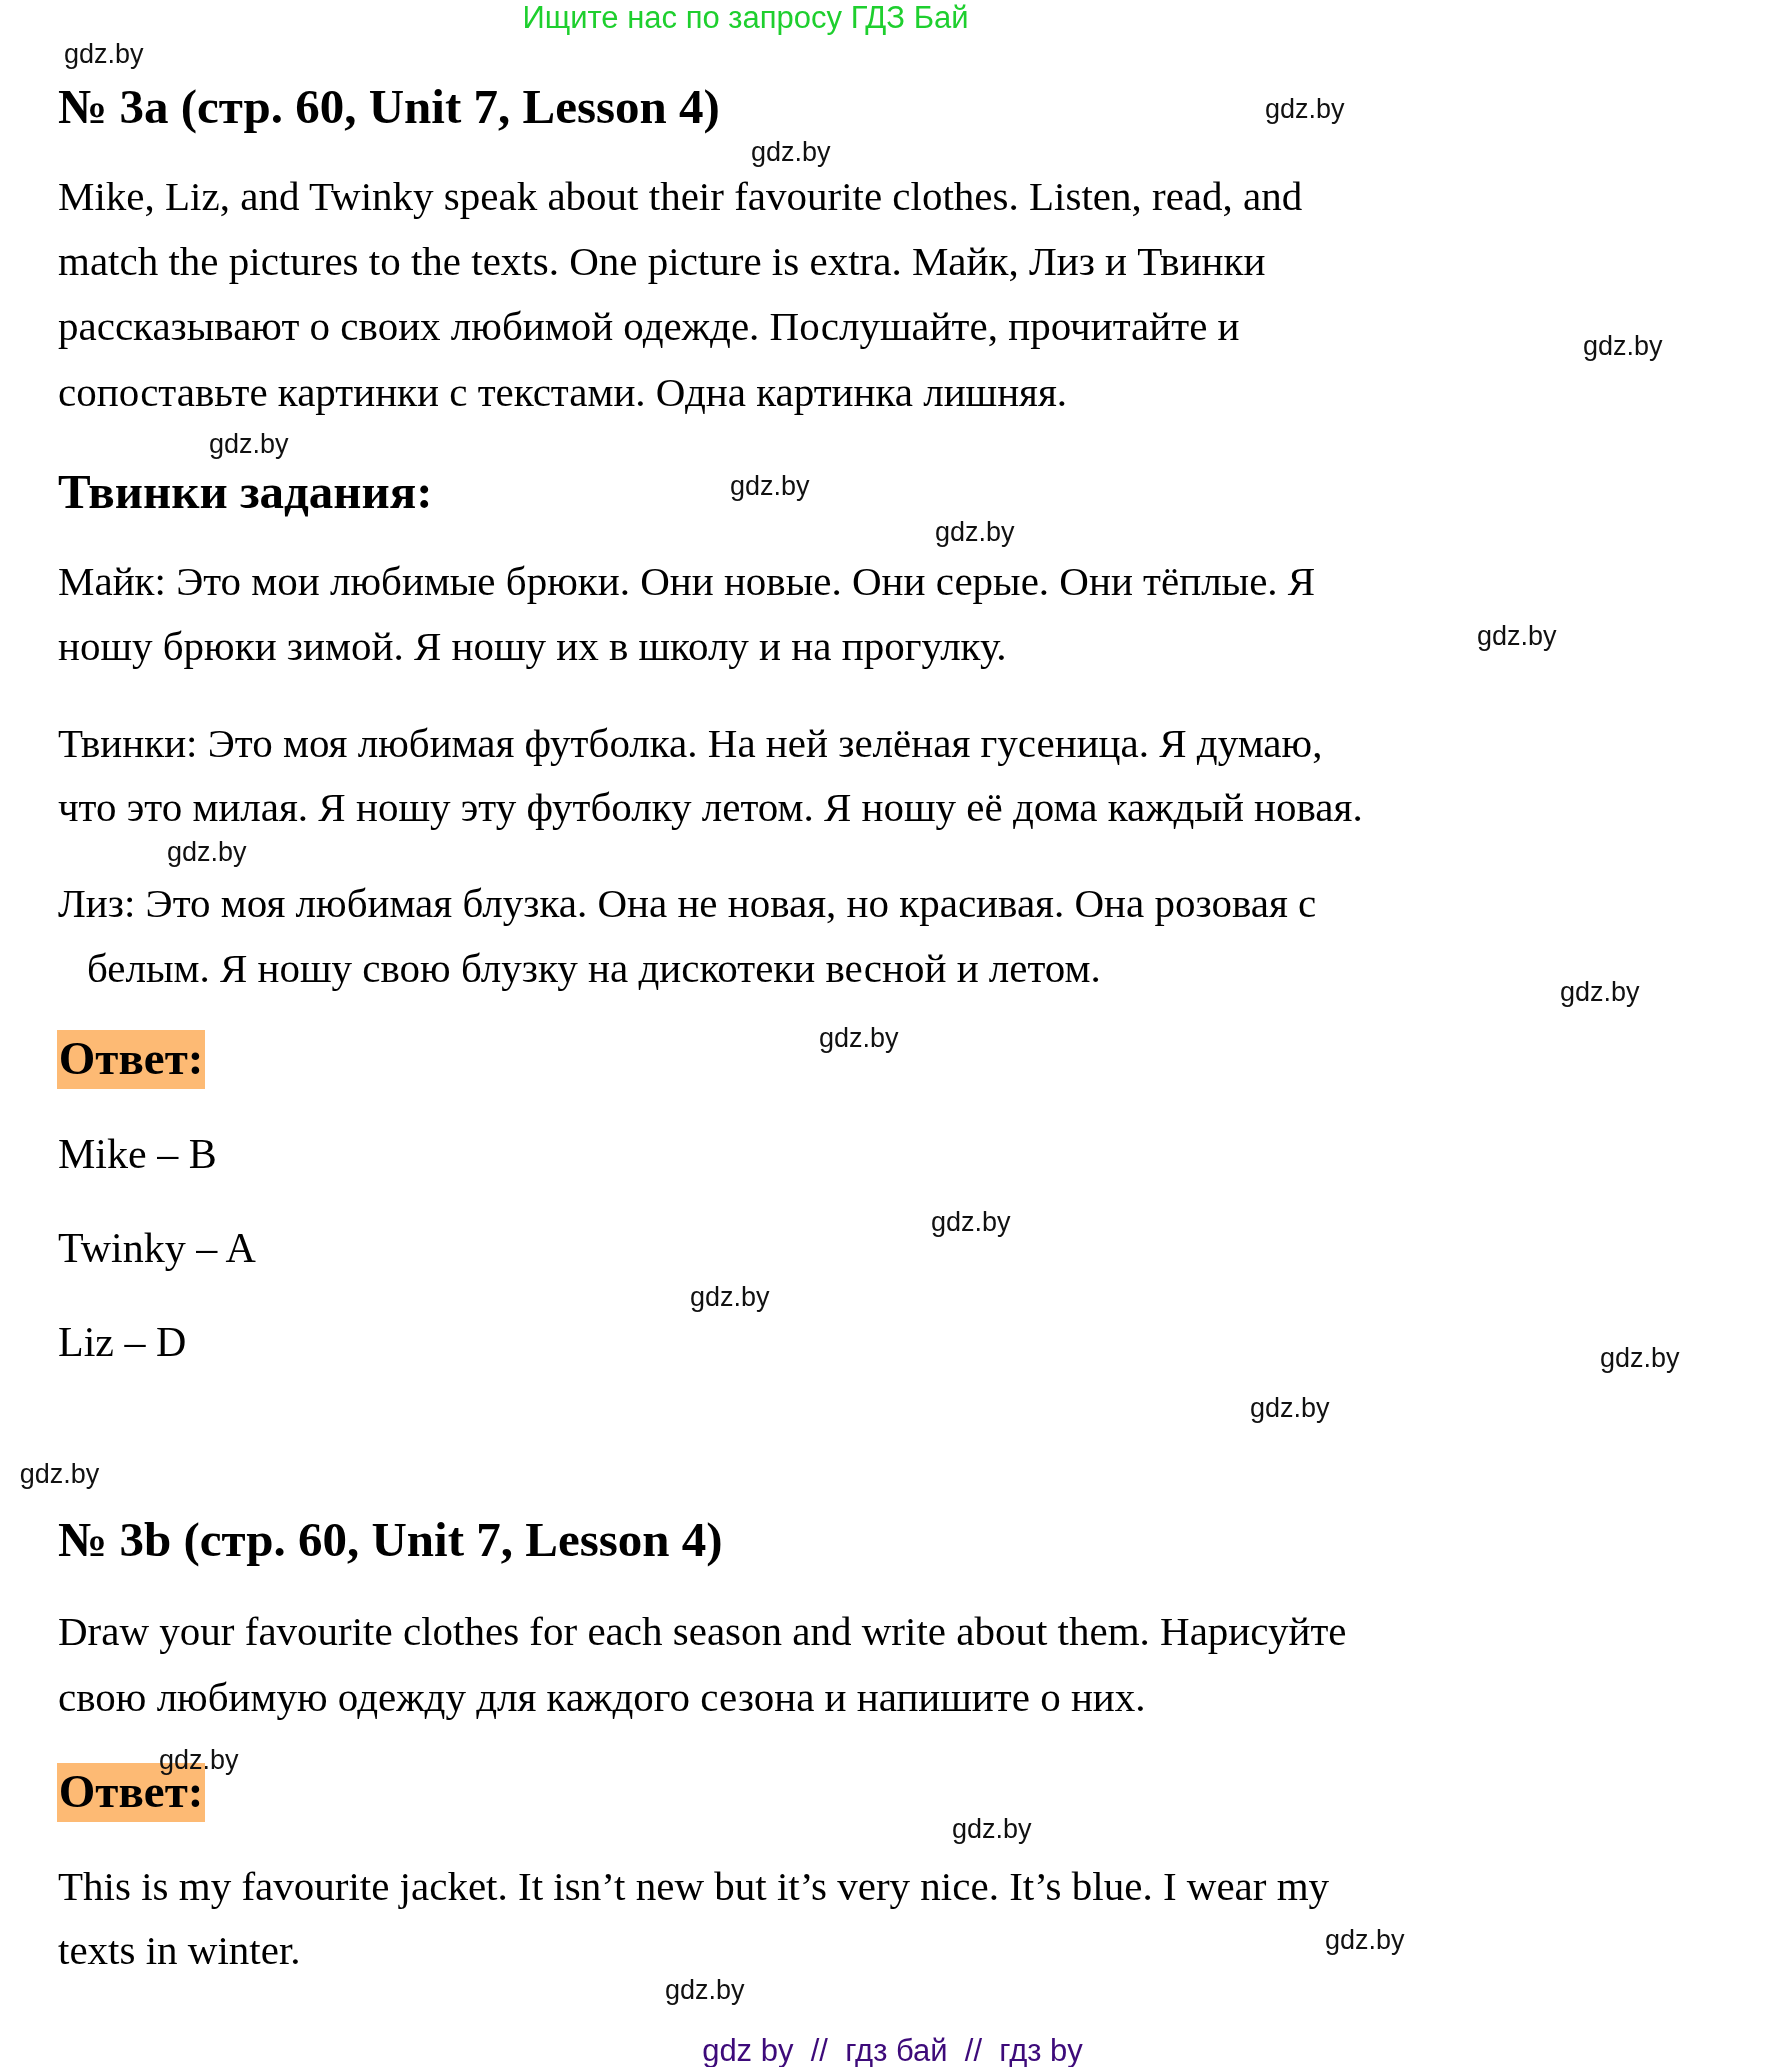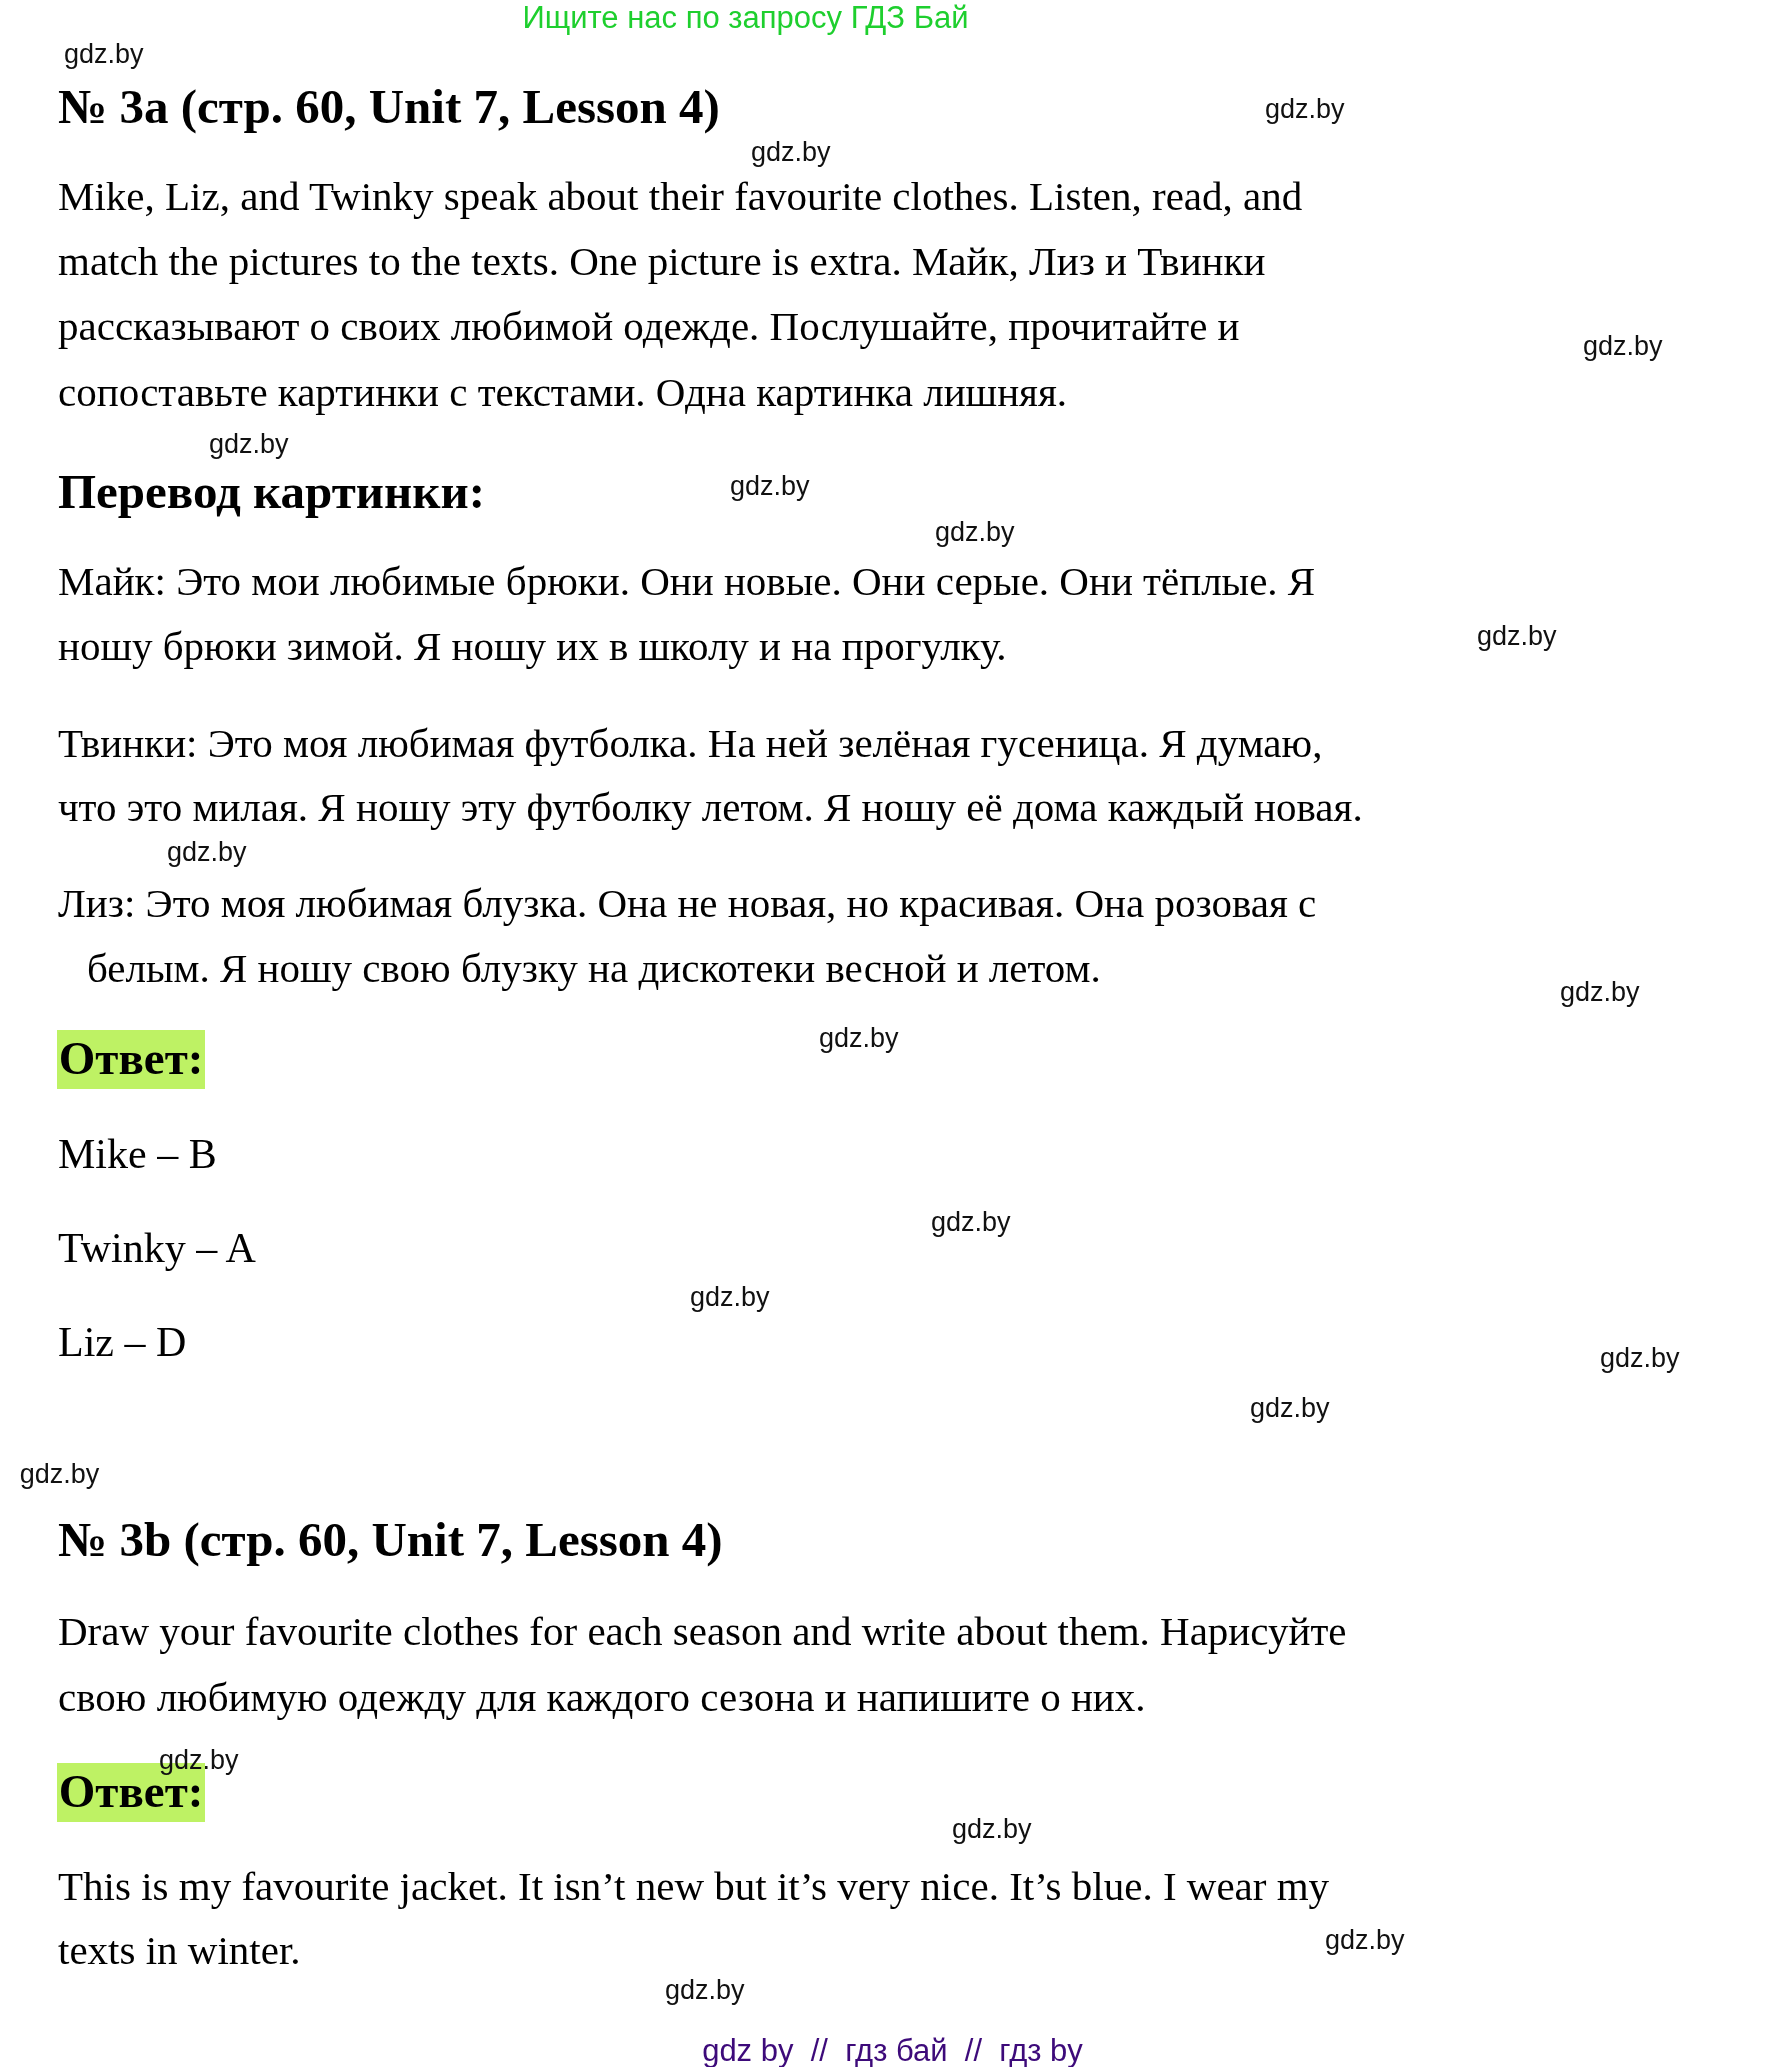--- a/index.html
+++ b/index.html
@@ -3,40 +3,40 @@
 <meta charset="utf-8">
 <style>
   html, body { margin:0; padding:0; background:#ffffff; }
   body { width:1785px; height:2068px; position:relative; overflow:hidden; }
   .abs { position:absolute; white-space:nowrap; line-height:1; }
   .serif { font-family:"Liberation Serif", "DejaVu Serif", serif; color:#000; }
   .sans { font-family:"Liberation Sans", "DejaVu Sans", sans-serif; }
   .top-banner { font-size:31px; color:#1ecf2e; left:0; width:1491px; text-align:center; top:1.8px; }
   .h { font-size:49px; font-weight:bold; }
   .p { font-size:41px; }
-  .answer-label { font-size:47px; font-weight:bold; background:#bef264; padding:4.5px 1.8px 7.2px 1.8px; }
+  .answer-label { font-size:47px; font-weight:bold; background:#fdba74; padding:4.5px 1.8px 7.2px 1.8px; }
   .ans { font-size:42px; }
   .wm { font-size:27px; color:#111; }
   .footer { font-size:31px; color:#3d0a7a; left:0; width:1785px; text-align:center; top:2035px; }
 </style>
 </head>
 <body>
 
 <div class="abs sans top-banner">Ищите нас по запросу ГДЗ Бай</div>
 
 <div class="abs serif h" style="left:58px; top:82px;">№ 3a (стр. 60, Unit 7, Lesson 4)</div>
 
 <div>
   <div class="abs serif p" style="left:58px; top:176px;">Mike, Liz, and Twinky speak about their favourite clothes. Listen, read, and</div>
   <div class="abs serif p" style="left:58px; top:241px;">match the pictures to the texts. One picture is extra. Майк, Лиз и Твинки</div>
   <div class="abs serif p" style="left:58px; top:306px;">рассказывают о своих любимой одежде. Послушайте, прочитайте и</div>
   <div class="abs serif p" style="left:58px; top:372px;">сопоставьте картинки с текстами. Одна картинка лишняя.</div>
 </div>
 
-<div class="abs serif h" style="left:58px; top:467px;">Перевод картинки:</div>
+<div class="abs serif h" style="left:58px; top:467px;">Твинки задания:</div>
 
 <div>
   <div class="abs serif p" style="left:58px; top:561px;">Майк: Это мои любимые брюки. Они новые. Они серые. Они тёплые. Я</div>
   <div class="abs serif p" style="left:58px; top:626px;">ношу брюки зимой. Я ношу их в школу и на прогулку.</div>
 </div>
 <div>
   <div class="abs serif p" style="left:58px; top:723px;">Твинки: Это моя любимая футболка. На ней зелёная гусеница. Я думаю,</div>
   <div class="abs serif p" style="left:58px; top:787px;">что это милая. Я ношу эту футболку летом. Я ношу её дома каждый новая.</div>
 </div>
 <div>

